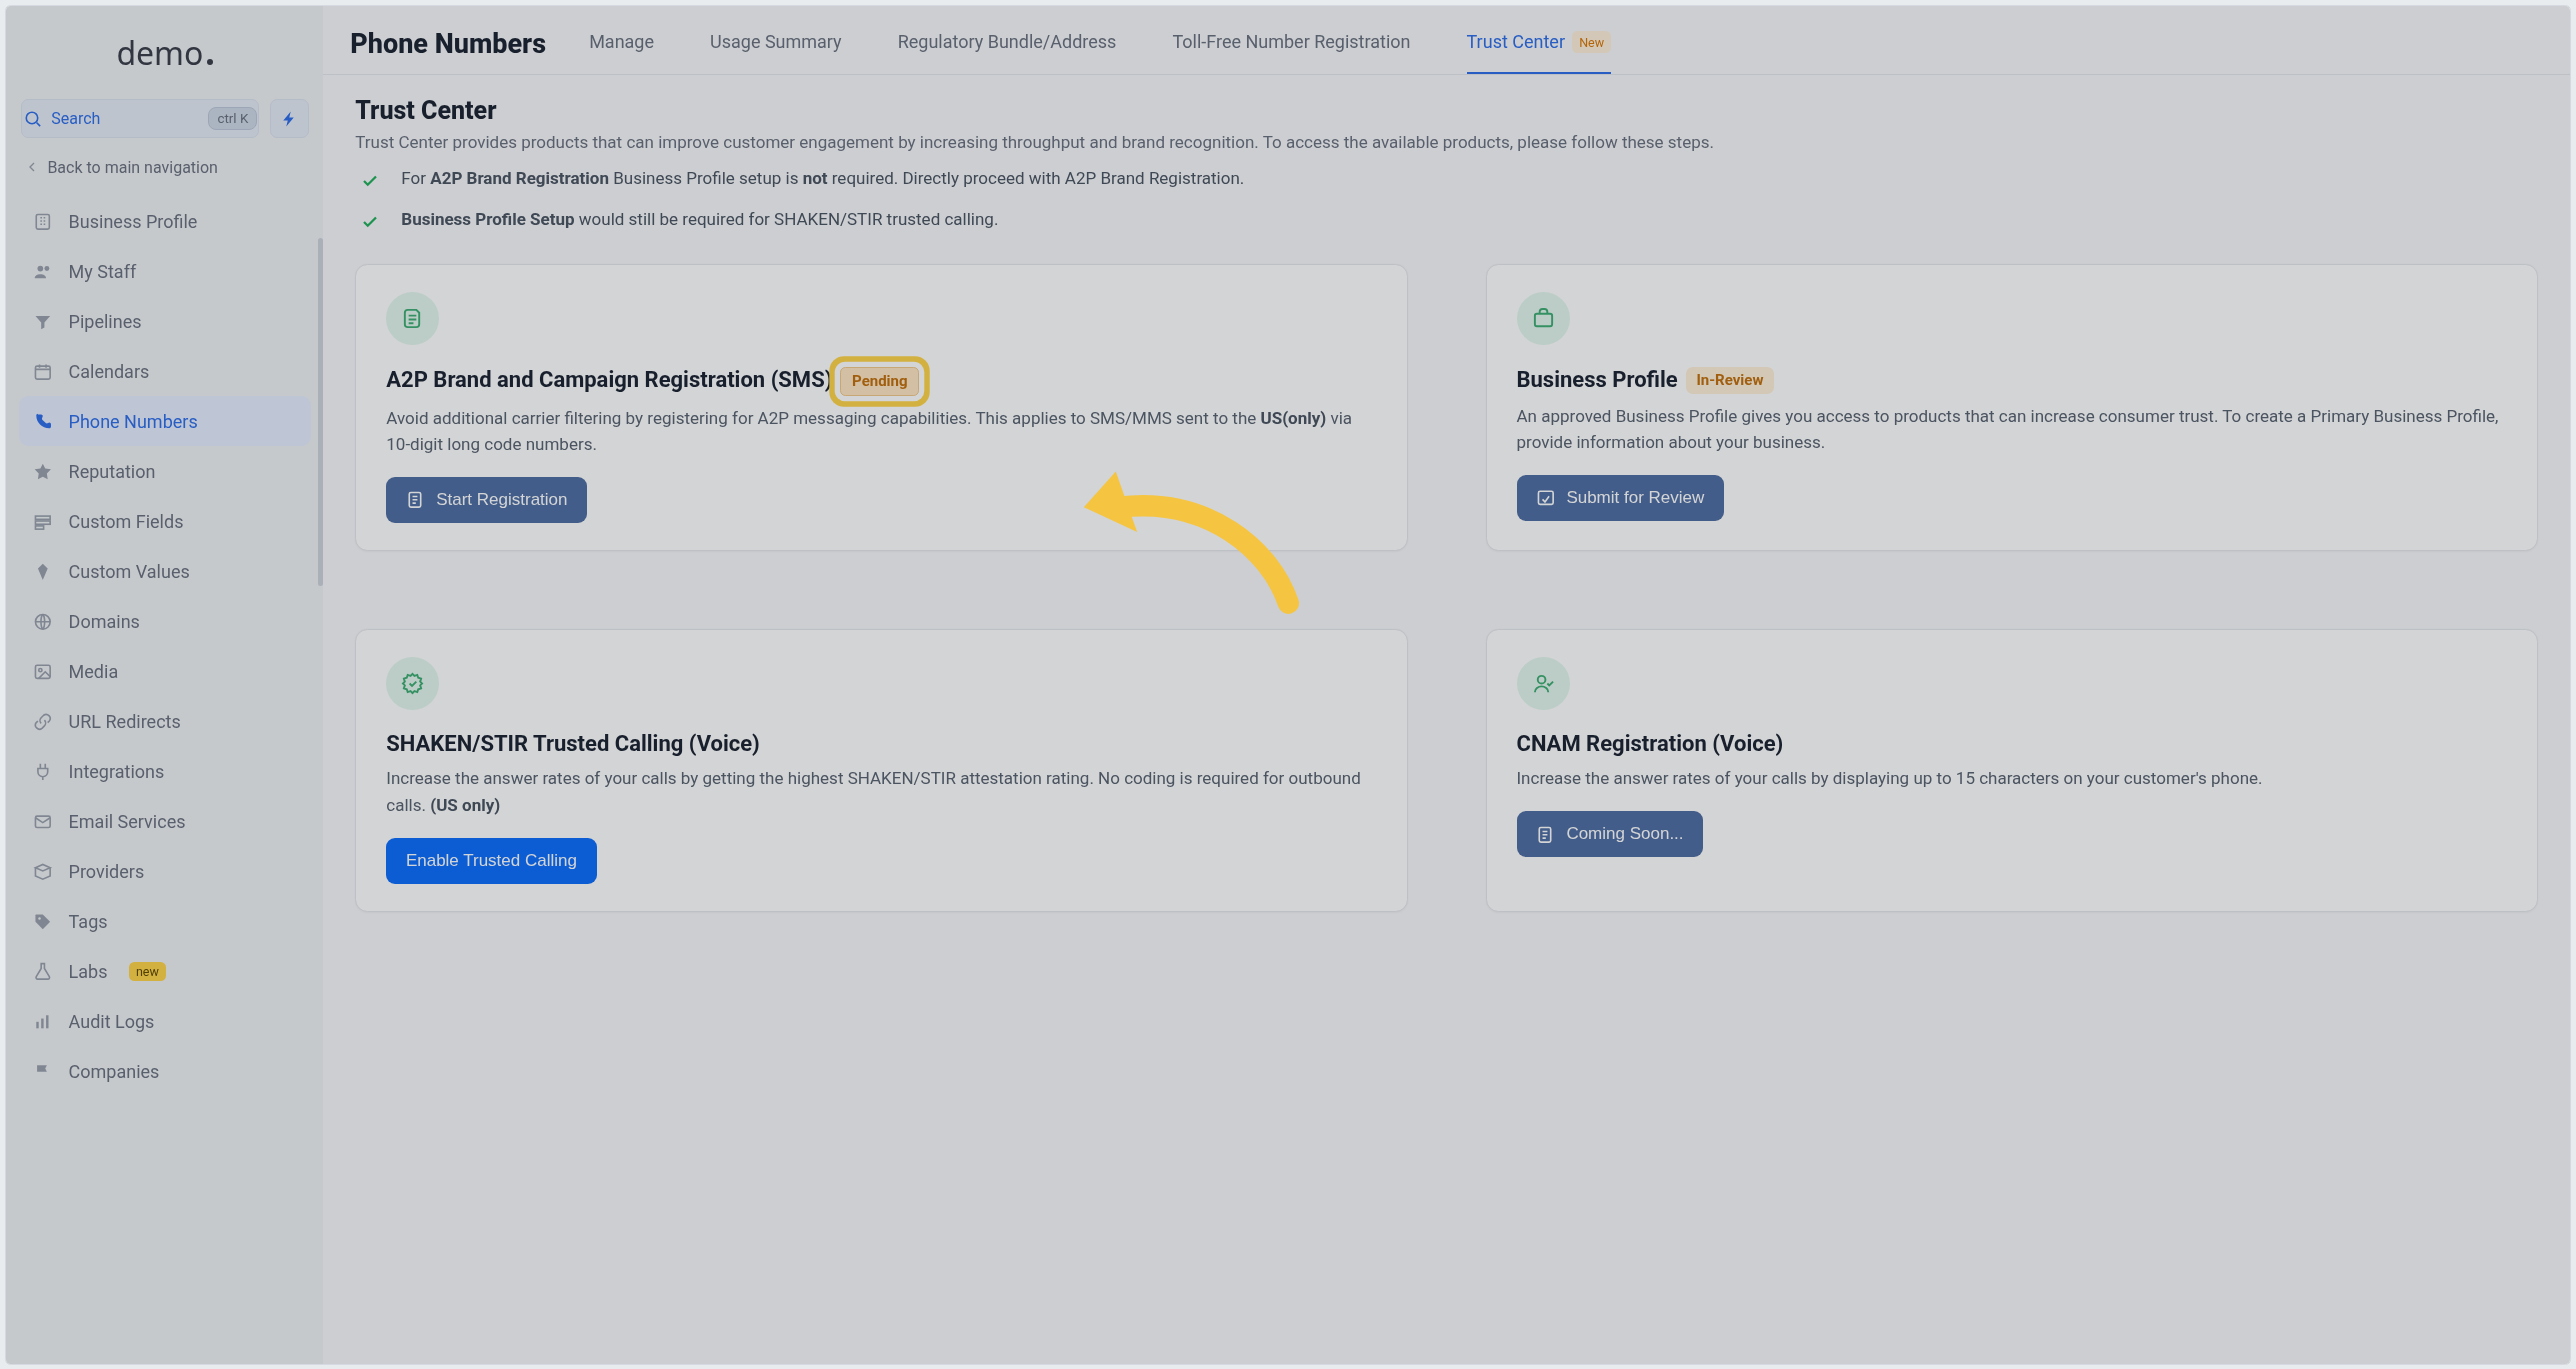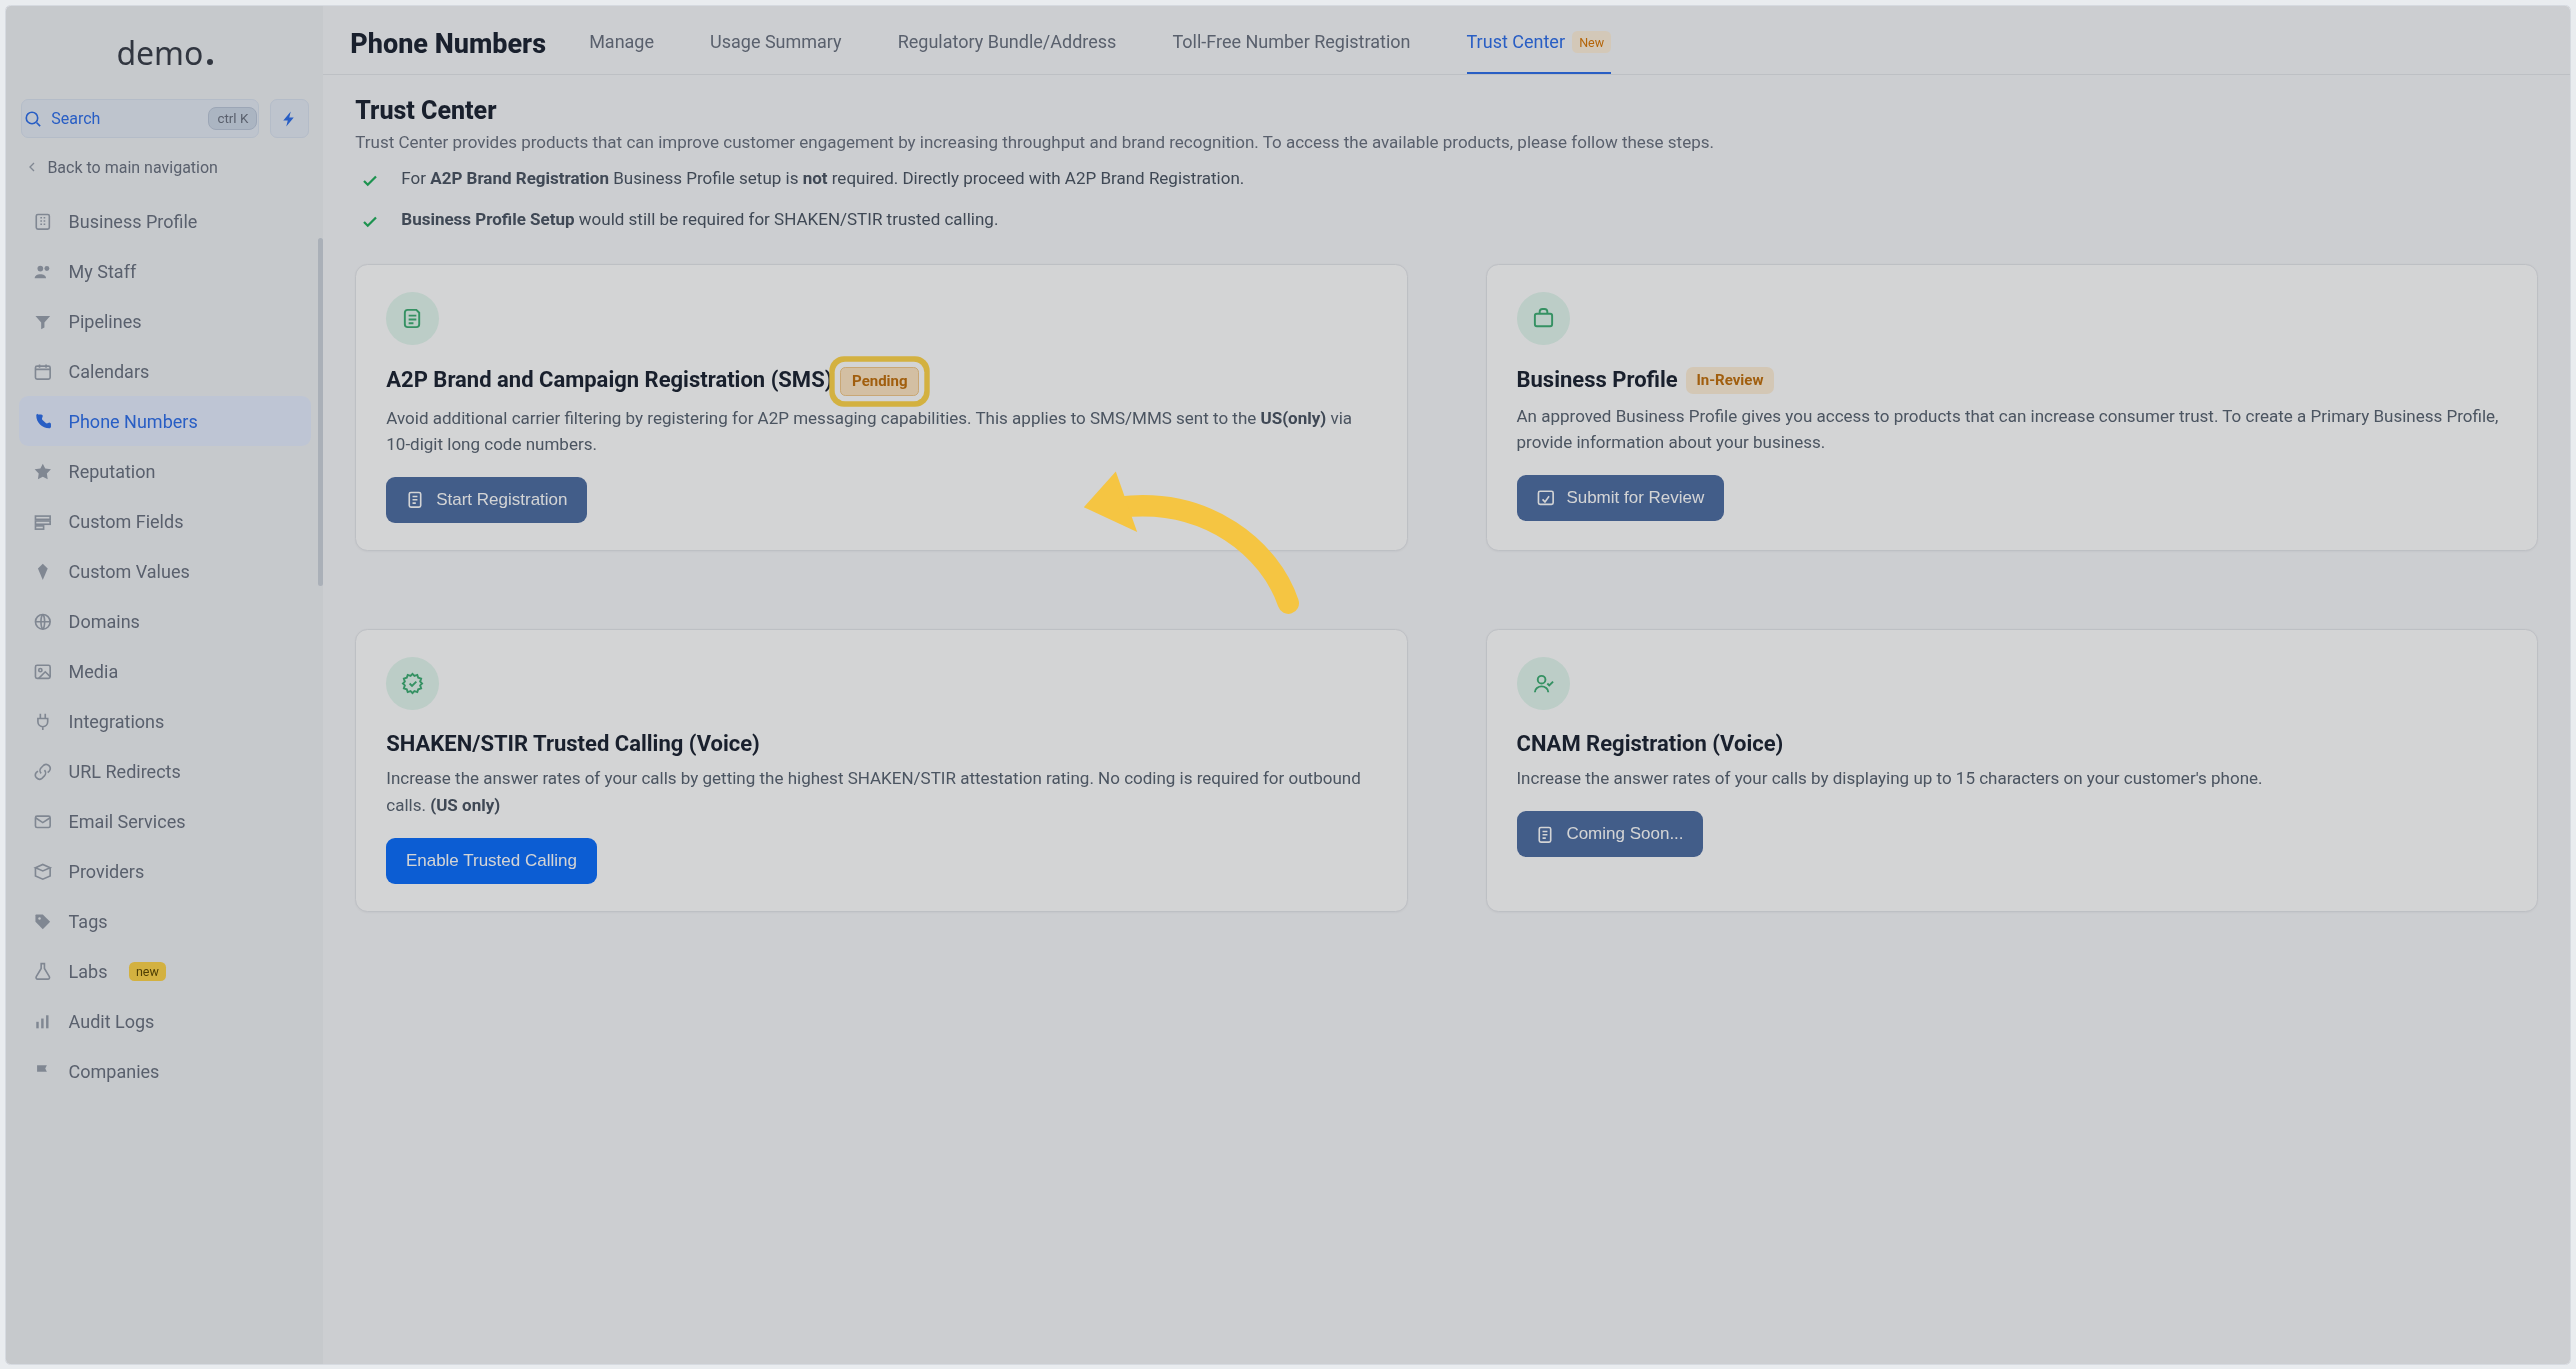--- a/index.html
+++ b/index.html
@@ -261,33 +261,33 @@
                 <rect x="3" y="4" width="18" height="16" rx="2"></rect>
                 <circle cx="9" cy="10" r="2"></circle>
                 <path d="M21 18l-6-6-8 8"></path>
               </svg>
             </span>
             <span>Media</span>
           </div>
           <div class="nav-item">
             <span class="i">
               <svg viewBox="0 0 24 24" width="19.6" height="19.6" fill="none" stroke="currentColor" stroke-width="2">
-                <path d="M9 2v6M15 2v6M6 8h12v4a6 6 0 0 1-12 0V8zM12 18v4"></path>
-              </svg>
-            </span>
-            <span>Integrations</span>
-          </div>
-          <div class="nav-item">
-            <span class="i">
-              <svg viewBox="0 0 24 24" width="19.6" height="19.6" fill="none" stroke="currentColor" stroke-width="2">
                 <path d="M10 14a5 5 0 0 1 0-7l3-3a5 5 0 0 1 7 7l-2 2"></path>
                 <path d="M14 10a5 5 0 0 1 0 7l-3 3a5 5 0 0 1-7-7l2-2"></path>
               </svg>
             </span>
             <span>URL Redirects</span>
+          </div>
+          <div class="nav-item">
+            <span class="i">
+              <svg viewBox="0 0 24 24" width="19.6" height="19.6" fill="none" stroke="currentColor" stroke-width="2">
+                <path d="M9 2v6M15 2v6M6 8h12v4a6 6 0 0 1-12 0V8zM12 18v4"></path>
+              </svg>
+            </span>
+            <span>Integrations</span>
           </div>
           <div class="nav-item">
             <span class="i">
               <svg viewBox="0 0 24 24" width="19.6" height="19.6" fill="none" stroke="currentColor" stroke-width="2">
                 <rect x="3" y="5" width="18" height="14" rx="2"></rect>
                 <path d="M3 7l9 6 9-6"></path>
               </svg>
             </span>
             <span>Email Services</span>
           </div>

